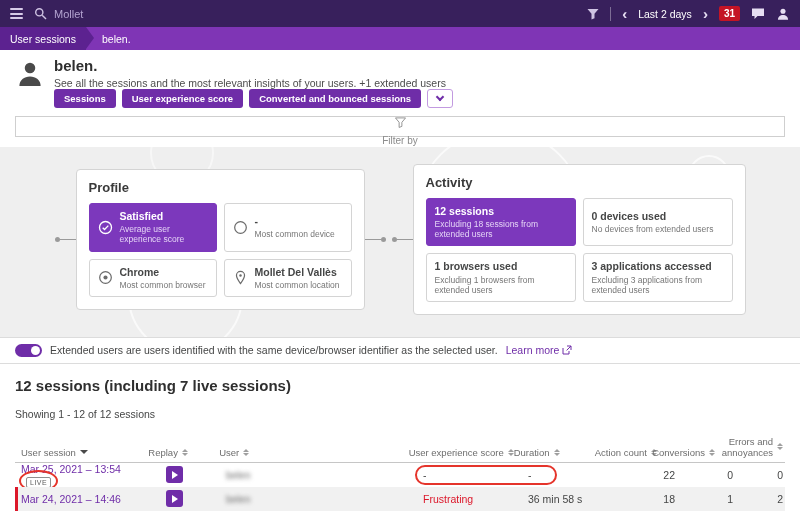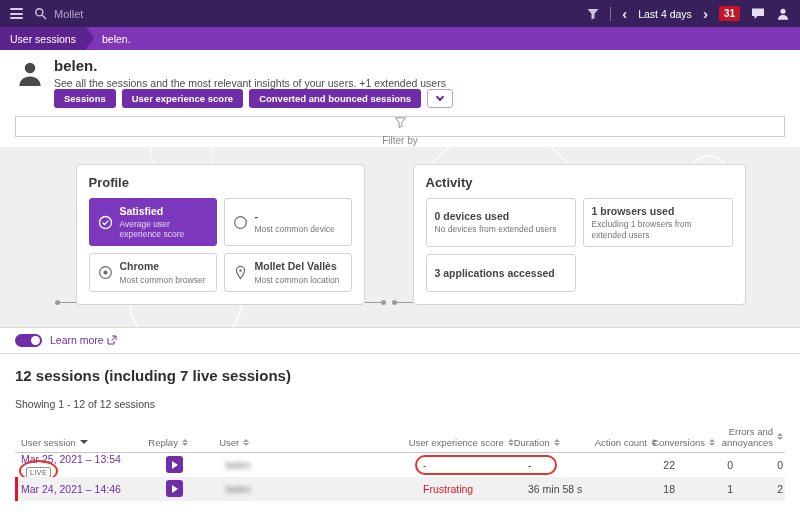--- a/index.html
+++ b/index.html
@@ -36,21 +36,21 @@
   
   .filter-bar { margin:8px 15px 0; border:1px solid #cfcfcf; height:21px; display:flex; align-items:center; gap:7px; padding:0 8px; cursor:text; background:#fff;flex-direction:column; }
   .filter-bar .ph { font-size:10px; color:#8b8b8b; }
   
   .panel { background:#efefef; margin-top:10px; padding:17px 0 22px; position:relative; overflow:hidden; min-height:156px; }
   .ring { position:absolute; border:2px solid rgba(255,255,255,.7); border-radius:50%; z-index:0; }
   .ring.r1 { left:415px; top:-18px; width:170px; height:170px; }
   .ring.r2 { left:688px; top:8px; width:42px; height:42px; }
   .ring.r3 { left:128px; top:92px; width:115px; height:115px; }
   .ring.r4 { left:150px; top:-26px; width:64px; height:64px; border-color:rgba(255,255,255,.5); }
-  .panel-inner { display:flex; align-items:flex-end; justify-content:center; position:relative; z-index:1; }
+  .panel-inner { display:flex; align-items:center; justify-content:center; position:relative; z-index:1; }
   .card { background:#fff; border:1px solid #d4d4d4; border-radius:4px; padding:10px 12px 12px; }
   .card-title { font-size:13px; font-weight:bold; margin-bottom:8px; color:#3a3a3a; }
   .tile-grid { display:grid; grid-template-columns:repeat(2,auto); gap:7px; }
   .tile { border:1px solid #d4d4d4; border-radius:3px; padding:6px 8px; display:flex; gap:7px; align-items:center; cursor:pointer; background:#fff; }
   .profile-card .tile { width:128px; min-height:38px; }
   .activity-card .tile { width:150px; min-height:38px; }
   .tile.selected { background:#7c38bc; border-color:#7c38bc; color:#fff; }
   .tile-text { display:flex; flex-direction:column; }
   .tile-value { font-size:10.5px; font-weight:bold; line-height:1.15; }
   .tile-label { font-size:8.5px; color:#767676; margin-top:2px; line-height:1.2; }
@@ -116,21 +116,21 @@
     <span class="search-label">Mollet</span>
   </div>
   <div class="topbar-right">
     <span class="icon-btn">
       <svg width="12" height="12" viewBox="0 0 12 12">
           <path d="M0.5 1h11L7.5 5.8v4.4l-3 1.2V5.8z" fill="#cfc3e3"></path>
         </svg>
     </span>
     <span class="tdivider"></span>
     <span class="chev">‹</span>
-    <span class="timerange">Last 4 days</span>
+    <span class="timerange">Last 2 days</span>
     <span class="chev">›</span>
     <span class="problems-badge">31</span>
     <span class="icon-btn">
       <svg width="14" height="13" viewBox="0 0 14 13">
           <path d="M1 1.5h12v7.5H6.5L3.5 12V9H1z" fill="#e6ddf2"></path>
         </svg>
     </span>
     <span class="icon-btn">
       <svg width="14" height="14" viewBox="0 0 16 16">
           <circle cx="8" cy="4.8" r="2.9" fill="#e6ddf2"></circle>
@@ -240,46 +240,54 @@
     <div class="connector">
       <span class="line"></span>
         <span class="dot"></span>
       <span style="width:6px"></span>
       <span class="dot"></span>
         <span class="line"></span>
     </div>
     <div class="card activity-card">
       <div class="card-title">Activity</div>
       <div class="tile-grid">
+        <div class="tile selected">
+          <span class="tile-text">
+            <span class="tile-value">12 sessions</span>
+            <span class="tile-label">Excluding 18 sessions from extended users</span>
+          </span>
+        </div>
         <div class="tile">
           <span class="tile-text">
             <span class="tile-value">0 devices used</span>
             <span class="tile-label">No devices from extended users</span>
           </span>
         </div>
         <div class="tile">
           <span class="tile-text">
             <span class="tile-value">1 browsers used</span>
             <span class="tile-label">Excluding 1 browsers from extended users</span>
           </span>
         </div>
         <div class="tile">
           <span class="tile-text">
             <span class="tile-value">3 applications accessed</span>
+            <span class="tile-label">Excluding 3 applications from extended users</span>
           </span>
         </div>
       </div>
     </div>
   </div>
 </div>
 
 <div class="toggle-bar">
   <span class="toggle">
       <span class="knob"></span>
     </span>
+  <span>Extended users are users identified with the same device/browser identifier as the selected user.</span>
   <span class="learn-link">
     <span>Learn more</span>
     <span style="display:flex">
       <svg width="10" height="10" viewBox="0 0 10 10">
           <path d="M1 3v6h6V6" fill="none" stroke="#6f2da8"></path>
           <path d="M5 1h4v4" fill="none" stroke="#6f2da8"></path>
           <path d="M9 1L4.6 5.4" stroke="#6f2da8"></path>
         </svg>
     </span>
   </span>

